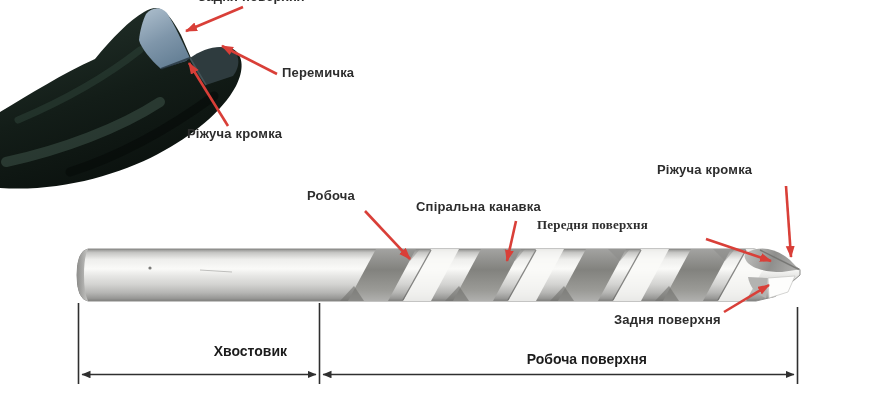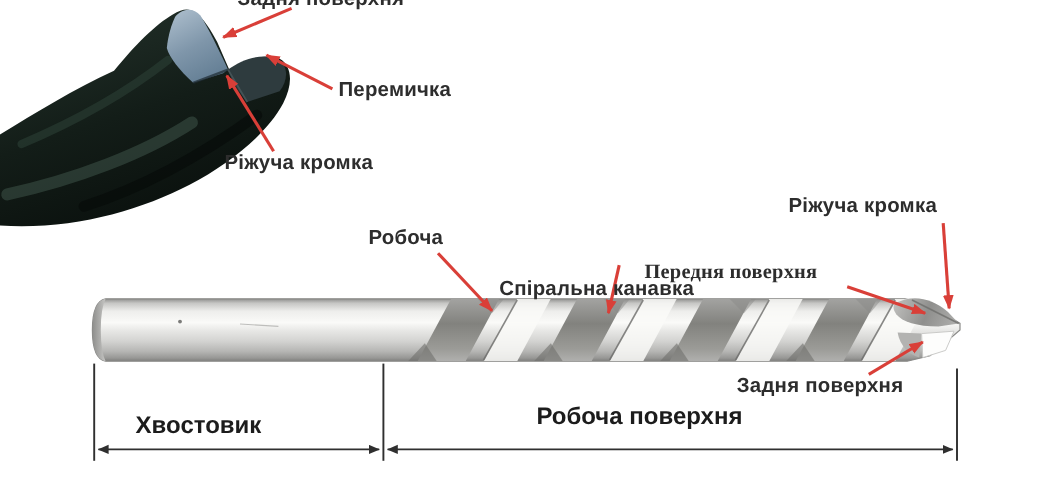--- a/index.html
+++ b/index.html
@@ -7,33 +7,33 @@
     position:relative;
     width:870px;height:400px;
     overflow:hidden;
     background:#ffffff;
     font-family:"Liberation Sans", sans-serif;
   }
   #scene{position:absolute;left:0;top:0;}
   .lbl{
     position:absolute;
     font-weight:700;
-    font-size:17px;
+    font-size:13px;
     color:#2d2d2d;
     white-space:nowrap;
     letter-spacing:.2px;
     line-height:1.1;
   }
   .lbl-dim{
     position:absolute;
     font-weight:700;
-    font-size:20px;
+    font-size:14px;
     color:#1c1c1c;
     white-space:nowrap;
-    text-align:left;
+    text-align:right;
     line-height:1.1;
   }
 </style>
 </head>
 <body>
 
 <div id="stage">
 
   <svg id="scene" width="870" height="400" viewBox="0 0 870 400">
     <defs>
@@ -178,25 +178,25 @@
   </svg>
 
   <div class="lbl" style="left:198px; top:-10px;">Задня поверхня</div>
 
   <div class="lbl" style="left:282px; top:66px;">Перемичка</div>
 
   <div class="lbl" style="left:187px; top:127px;">Ріжуча кромка</div>
 
   <div class="lbl" style="left:307px; top:189px;">Робоча</div>
 
-  <div class="lbl" style="left:416px; top:200px;margin-top:32px;">Спіральна канавка</div>
+  <div class="lbl" style="left:416px; top:200px;">Спіральна канавка</div>
 
   <div class="lbl" style="left:537px; top:218px;font-family:Liberation Serif, serif;">Передня поверхня</div>
 
   <div class="lbl" style="left:657px; top:163px;">Ріжуча кромка</div>
 
   <div class="lbl" style="left:614px; top:313px;">Задня поверхня</div>
 
   <div class="lbl-dim" style="left:113px; top:344px; width:174px;">Хвостовик</div>
 
-  <div class="lbl-dim" style="left:447px; top:336px; width:200px;">Робоча поверхня</div>
+  <div class="lbl-dim" style="left:447px; top:352px; width:200px;">Робоча поверхня</div>
 
 </div>
 
 </body></html>

